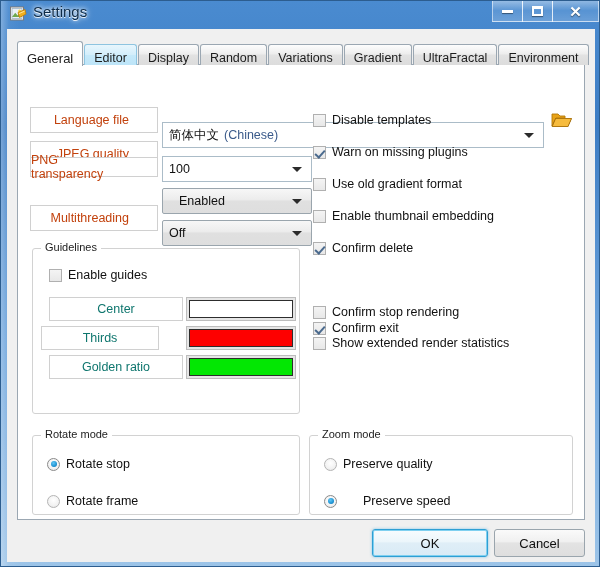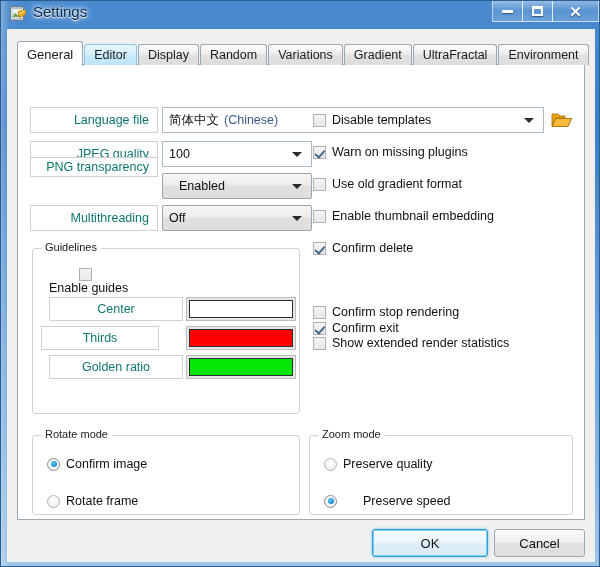--- a/index.html
+++ b/index.html
@@ -79,21 +79,21 @@
   .tabstrip {
     position: absolute; left: 10px; top: 12px;
     height: 24px;
     display: flex; align-items: flex-end;
     z-index: 5;
   }
   .tab {
     height: 21px;
     padding: 0 9px;
     box-sizing: border-box;
-    display: flex; align-items: center;
+    display: flex; align-items: flex-end;
     font-size: 12.5px; color: #1c1c1c;
     border: 1px solid #9ba7b2;
     border-bottom: none;
     background: linear-gradient(to bottom, #fdfdfd 0%, #ededed 45%, #e2e2e2 50%, #dcdcdc 100%);
     border-radius: 3px 3px 0 0;
     margin-right: 1px;
     position: relative;
     white-space: nowrap;
     margin-top: 43px;
   }
@@ -119,34 +119,35 @@
     box-sizing: border-box;
   }
 
   
   .lbl-box {
     position: absolute;
     box-sizing: border-box;
     border: 1px solid #d0d0d0;
     background: #ffffff;
     display: flex; align-items: center; justify-content: flex-end;
-    padding-right: 8px;
+    padding-right: 28px;
     font-size: 12.5px;
-    color: #0f766e;
+    color: #c2410c;
   }
   .lbl-box.center-txt { justify-content: center; padding-right: 0; }
   .lbl-box.disabled { color: #0f766e; }
 
   
   .combo {
     position: absolute;
     box-sizing: border-box;
     display: flex; align-items: center;
     font-size: 12.5px; color: #101010;
     padding-left: 6px;
+    margin-top: 15px;
   }
   .combo.edit {
     background: #ffffff;
     border: 1px solid #abbcc8;
   }
   .combo.list {
     background: linear-gradient(to bottom, #f7f7f7 0%, #ececec 45%, #e0e0e0 50%, #dedede 100%);
     border: 1px solid #9aa5ad;
     border-radius: 2px;
   }
@@ -355,21 +356,21 @@
 
       <div class="lbl-box" style="left:12px; top:140px; width:128px; height:26px;">Multithreading</div>
       <div class="combo list" style="left:144px; top:140px; width:150px; height:26px;">
         <span>Off</span>
         <span class="arrow"></span>
       </div>
 
       <div class="group" style="left:14px; top:183px; width:268px; height:166px;">
         <span class="gtitle">Guidelines</span>
 
-        <div class="chk" style="left:16px; top:19px;flex-direction:column;">
+        <div class="chk" style="left:16px; top:19px;">
           <span class="box"></span>
           <span>Enable guides</span>
         </div>
 
         <div class="lbl-box center-txt disabled" style="left:16px; top:48px; width:134px; height:24px;">Center</div>
         <div class="swatch-outer" style="left:153px; top:48px; width:110px; height:24px;">
           <div class="swatch-inner" style="background:#ffffff;"></div>
         </div>
 
         <div class="lbl-box center-txt disabled" style="left:8px; top:77px; width:118px; height:24px;">Thirds</div>
@@ -413,21 +414,21 @@
       </div>
       <div class="chk" style="left:295px; top:271px;">
         <span class="box"></span>
         <span>Show extended render statistics</span>
       </div>
 
       <div class="group" style="left:14px; top:370px; width:268px; height:80px;">
         <span class="gtitle">Rotate mode</span>
         <div class="radio" style="left:14px; top:21px;">
           <span class="dot on"></span>
-          <span>Confirm image</span>
+          <span>Rotate stop</span>
         </div>
         <div class="radio" style="left:14px; top:58px;">
           <span class="dot"></span>
           <span>Rotate frame</span>
         </div>
       </div>
 
       <div class="group" style="left:291px; top:370px; width:264px; height:80px;">
         <span class="gtitle">Zoom mode</span>
         <div class="radio" style="left:14px; top:21px;">

